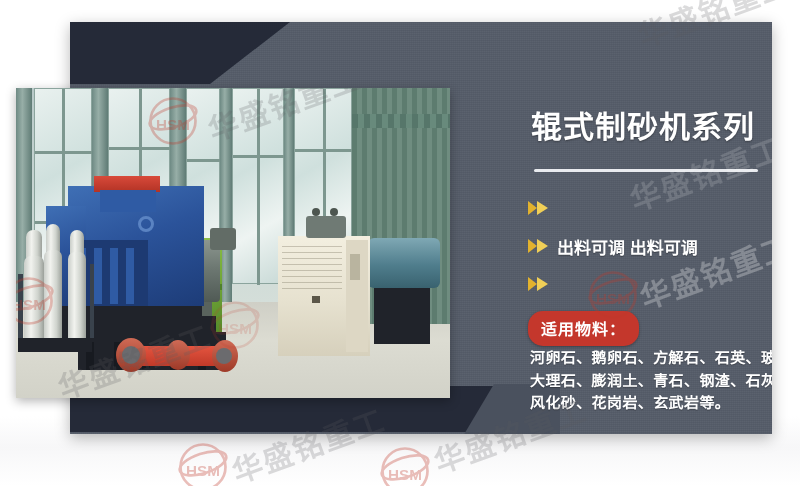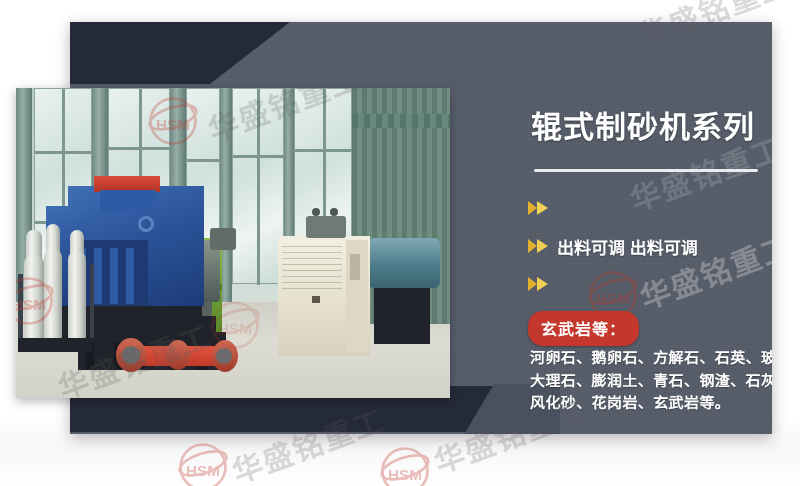--- a/index.html
+++ b/index.html
@@ -189,21 +189,21 @@
           <span class="arw">
             <svg width="22" height="16" viewBox="0 0 22 16">
               <polygon points="0,1 9,8 0,15" fill="#e2b22e"></polygon>
               <polygon points="9,1 20,8 9,15" fill="#f0cf57"></polygon>
             </svg>
           </span>
         </div>
 
       </div>
 
-      <div class="badge">玄武岩等：</div>
+      <div class="badge">适用物料：</div>
       <div class="materials">河卵石、鹅卵石、方解石、石英、玻璃、大理石、膨润土、青石、钢渣、石灰石、风化砂、花岗岩、玄武岩等。</div>
 
       <div class="wm" style="left:118px;top:246px;">
         <svg class="wm-logo" viewBox="0 0 60 60">
           <ellipse cx="30" cy="30" rx="25" ry="25" class="hsm-ring"></ellipse>
           <ellipse cx="30" cy="26" rx="27" ry="11" class="hsm-ring" transform="rotate(-18 30 26)"></ellipse>
           <text x="30" y="40" text-anchor="middle" class="hsm-txt">HSM</text>
         </svg>
       </div>
       <div class="wm wm-txt" style="left:168px;top:226px;">华盛铭重工</div>

